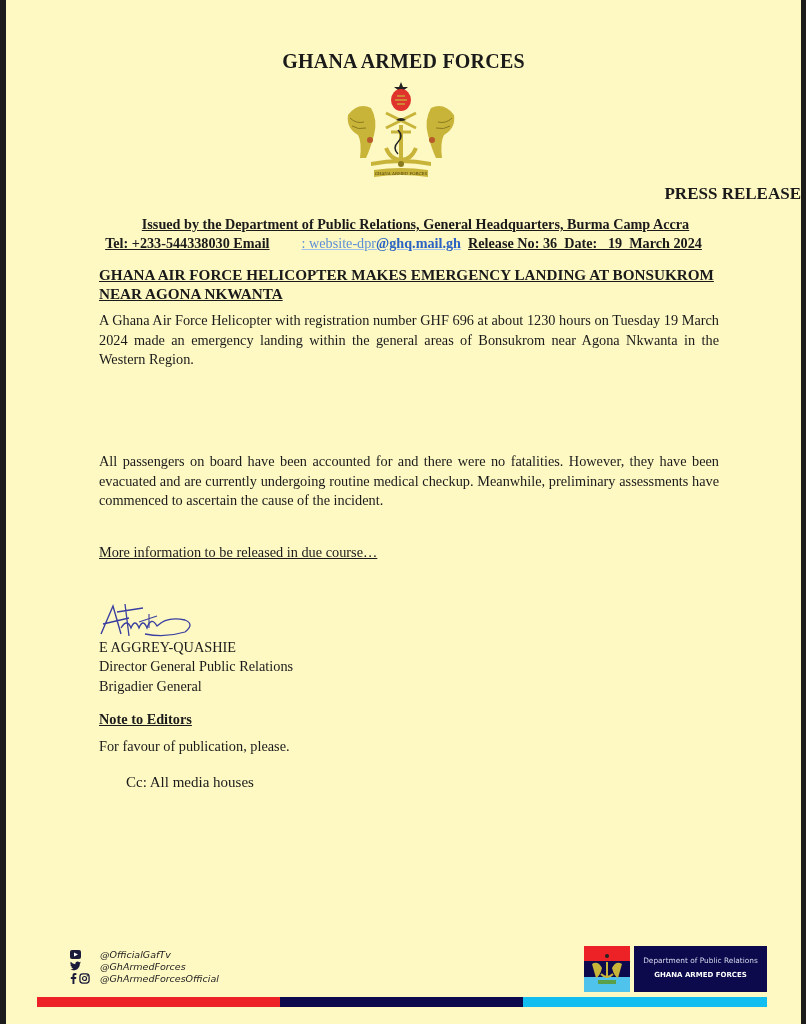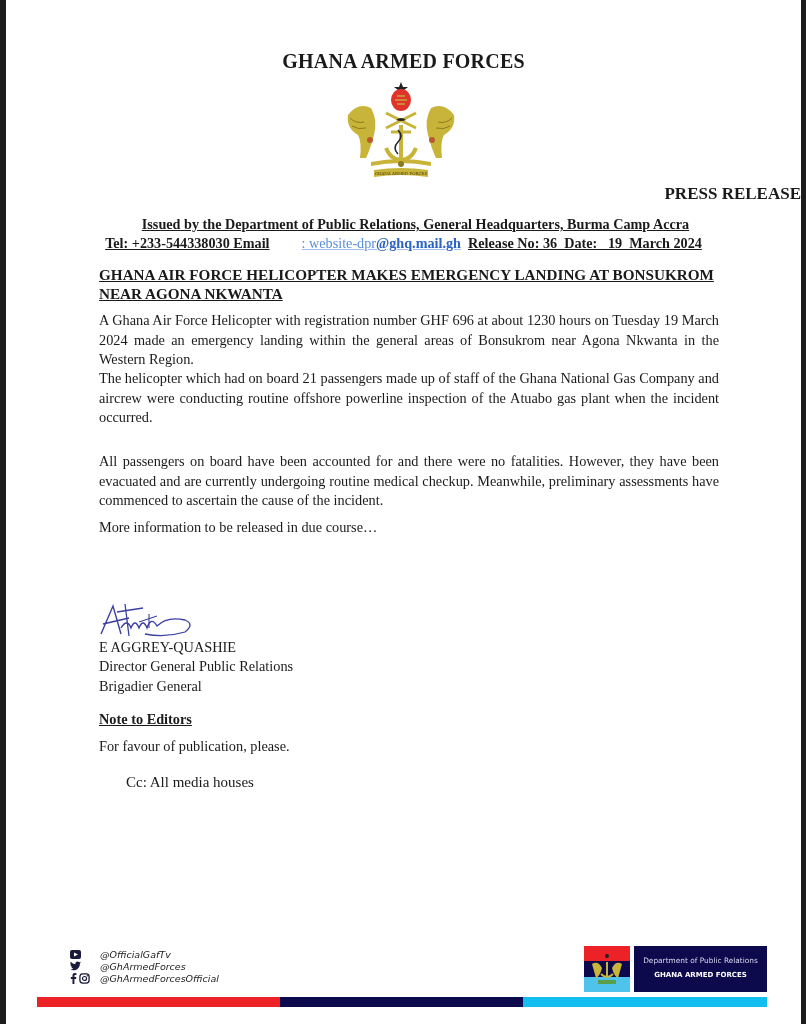--- a/index.html
+++ b/index.html
@@ -4,21 +4,21 @@
 <style>
   html, body { margin: 0; padding: 0; }
   body {
     width: 806px; height: 1024px; overflow: hidden;
     background: #1c1c1c; position: relative;
     font-family: "Liberation Serif", "DejaVu Serif", serif;
     color: #1a1a1a;
   }
   .page {
     position: absolute; left: 6px; top: 0; width: 795px; height: 1024px;
-    background: #ffffff;
+    background: #fef9c3;
   }
   .abs { position: absolute; }
   .org-title {
     left: 0; width: 795px; top: 50px; text-align: center;
     font-weight: bold; font-size: 20px; letter-spacing: 0.2px;
   }
   .crest { left: 330px; top: 80px; width: 130px; height: 100px; }
   .press-title {
     left: 0; width: 795px; top: 184px; text-align: right;
     font-weight: bold; font-size: 17px;
@@ -40,21 +40,21 @@
     font-weight: bold; font-size: 15.2px; line-height: 19px;
     text-decoration: underline;
   }
   .para {
     left: 93px; width: 620px; font-size: 14.3px; line-height: 19.5px;
     text-align: justify;
   }
   .p1 { top: 311px; }
   .p2 { top: 369px; }
   .p3 { top: 452px; }
-  .p4 { top: 518px; }
+  .p4 { top: 543px; text-decoration: underline; }
   .signature { left: 93px; top: 596px; width: 120px; height: 42px; }
   .sig-block { left: 93px; top: 638px; font-size: 14.3px; line-height: 19.3px; }
   .note-title { left: 93px; top: 711px; font-size: 14.3px; font-weight: bold; text-decoration: underline; }
   .note-line1 { left: 93px; top: 738px; font-size: 14.3px; }
   .note-line2 { left: 93px; top: 774px; font-size: 15px; margin-left: 27px; }
 
   .social { left: 27px; top: 948px; font-family: "DejaVu Sans", sans-serif; font-style: italic; font-size: 9.5px; color: #222; }
   .social-row { display: flex; align-items: center; height: 12px; margin-left: 37px; }
   .social-row .ic { width: 24px; display: flex; align-items: center; gap: 2px; }
   .social-row .txt { margin-left: 6px; }
@@ -118,21 +118,20 @@
 
   <div class="abs issued">Issued by the Department of Public Relations, General Headquarters, Burma Camp Accra</div>
 
   <div class="abs contact">
     <span class="u">Tel: +233-544338030 Email</span><a class="email"><span>: website-dpr</span><b>@ghq.mail.gh</b></a>&nbsp;&nbsp;<span class="u" style="white-space:pre;">Release No: 36  Date:   19  March 2024</span>
   </div>
 
   <div class="abs headline">GHANA AIR FORCE HELICOPTER MAKES EMERGENCY LANDING AT BONSUKROM NEAR AGONA NKWANTA</div>
 
   <div class="abs para p1">A Ghana Air Force Helicopter with registration number GHF 696 at about 1230 hours on Tuesday 19 March 2024 made an emergency landing within the general areas of Bonsukrom near Agona Nkwanta in the Western Region.</div>
-  <div class="abs para p2">The helicopter which had on board 21 passengers made up of staff of the Ghana National Gas Company and aircrew were conducting routine offshore powerline inspection of the Atuabo gas plant when the incident occurred.</div>
   <div class="abs para p3">All passengers on board have been accounted for and there were no fatalities. However, they have been evacuated and are currently undergoing routine medical checkup. Meanwhile, preliminary assessments have commenced to ascertain the cause of the incident.</div>
   <div class="abs para p4">More information to be released in due course…</div>
 
   <div class="abs signature">
     <svg width="120" height="42" viewBox="0 0 120 42">
       <path d="M2 38 L14 10 L22 38 M4 28 L30 22" stroke="#3a3fa0" stroke-width="1.4" fill="none"></path>
       <path d="M26 8 L30 40 M18 16 L44 12" stroke="#3a3fa0" stroke-width="1.3" fill="none"></path>
       <path d="M22 32 q6 -10 10 0 q4 -10 8 0 q4 -10 8 0 q4 -12 10 -2 q10 -10 28 -6 q10 4 0 12 q-20 6 -40 2" stroke="#3a3fa0" stroke-width="1.3" fill="none"></path>
       <path d="M40 26 L58 20 M50 18 L50 32" stroke="#3a3fa0" stroke-width="1.1" fill="none"></path>
     </svg>

